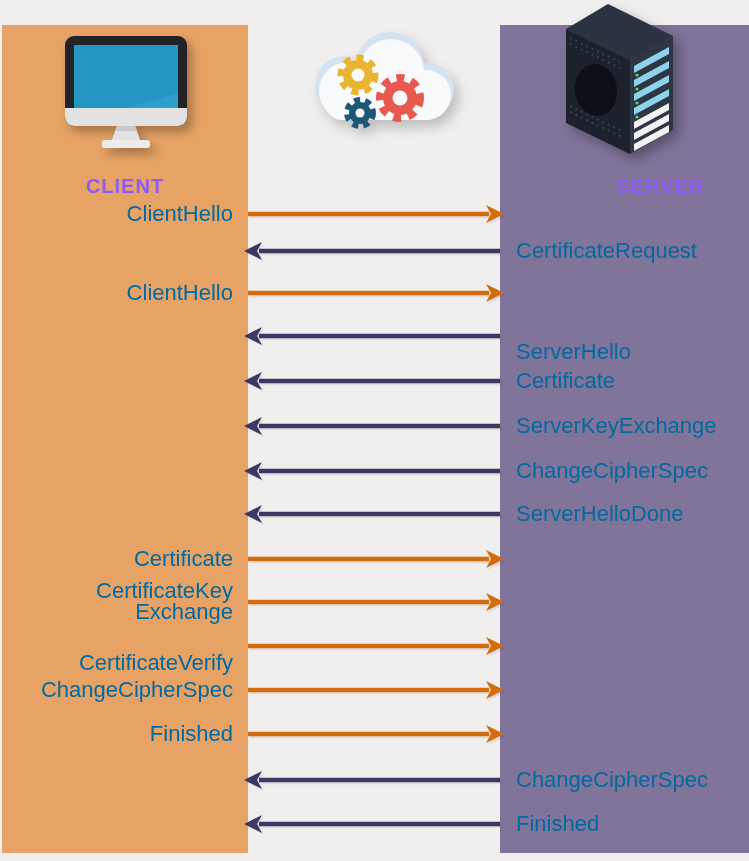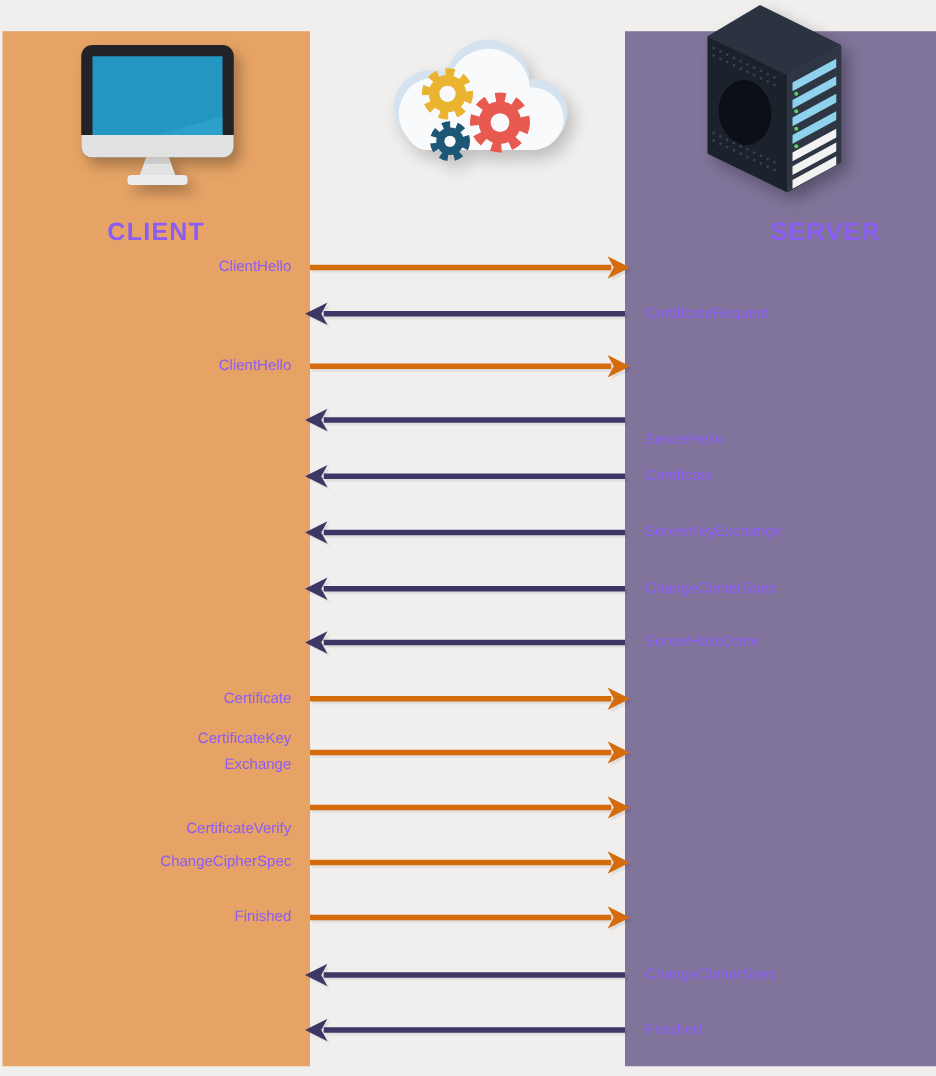--- a/index.html
+++ b/index.html
@@ -13,21 +13,21 @@
   .col-server{left:500px;width:249px;background:#80749a;}
   .col-title{
     position:absolute;top:150px;width:100%;text-align:center;
     color:#8b5cf6;font-size:20px;letter-spacing:1px;font-weight:bold;
   }
   .icon-wrap{position:absolute;}
   .monitor-wrap{left:55px;top:30px;filter:drop-shadow(5px 6px 5px rgba(0,0,0,0.28));}
   .cloud-wrap{left:295px;top:28px;filter:drop-shadow(5px 7px 6px rgba(0,0,0,0.20));}
   .server-wrap{left:558px;top:2px;filter:drop-shadow(6px 6px 6px rgba(0,0,0,0.30));}
   .msg-label{
-    position:absolute;color:#8b5cf6;font-size:12px;line-height:21px;
+    position:absolute;color:#0369a1;font-size:22px;line-height:21px;
     white-space:nowrap;
   }
   .msg-label.from-client{right:516px;text-align:right;}
   .msg-label.from-server{left:516px;text-align:left;}
   .arrow-svg{position:absolute;left:242px;width:264px;height:22px;
     filter:drop-shadow(2px 2px 0 rgba(0,0,0,0.07));}
 </style>
 </head>
 <body>
 

